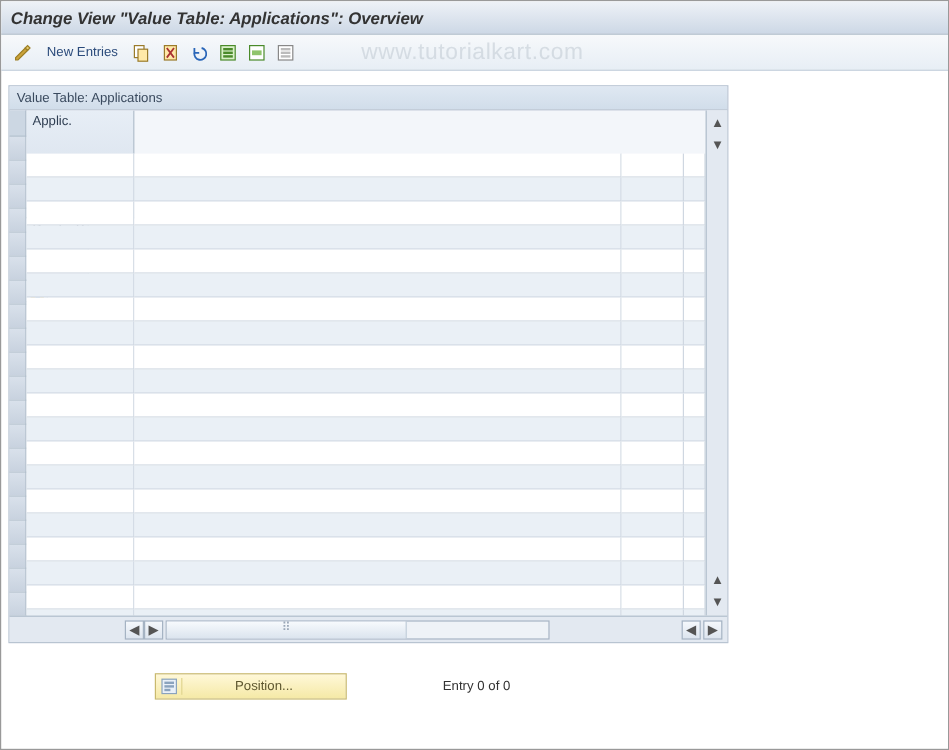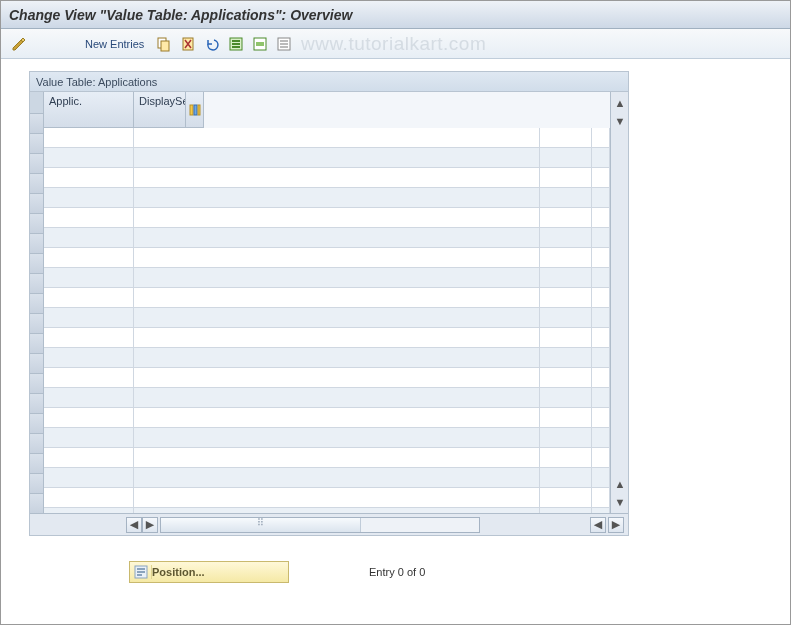--- a/index.html
+++ b/index.html
@@ -52,25 +52,24 @@
       align-items: center; justify-content: center;
       border-radius: 2px;
       cursor: pointer;
     }
     .tb-btn svg { width: 16px; height: 16px; }
     .tb-text-btn {
       padding: 1px 6px;
       color: #2a4a7a;
       cursor: pointer;
       font-size: 11px;
-      margin-left: 46px;
     }
     .table-area {
       position: absolute;
-      left: 28px; top: 70px;
+      left: 6px; top: 70px;
       width: 600px; height: 465px;
       background: #f3f6fa;
       border: 1px solid #b8c4d1;
     }
     .table-caption {
       background: linear-gradient(to bottom,#dfe8f2,#d1ddea);
       height: 20px;
       padding-left: 6px;
       display: flex; align-items: center;
       color: #3a4a5e;
@@ -78,21 +77,21 @@
     }
     .grid-wrap {
       position: relative;
       height: calc(100% - 20px - 22px);
       display: flex;
     }
     .rowsel-col { width: 14px; flex: 0 0 14px; }
     .rowsel-col .cell-hdr { height: 22px; background: #ccd7e3; border-right:1px solid #b0bdcb; border-bottom:1px solid #b0bdcb; }
     .rowsel-col .rowbtn { height: 20px; background: linear-gradient(to bottom,#d9e1eb,#c8d2df); border-bottom:1px solid #b0bdcb; border-right:1px solid #b0bdcb; cursor:pointer; }
     .data-cols { flex: 1; overflow: hidden; position: relative; }
-    .hdr-row { display: flex; height: 36px; }
+    .hdr-row { display: flex; height: 36px; flex-direction: column; }
     .hdr-cell {
       background: linear-gradient(to bottom,#e7eef6,#d4dde9);
       border-right: 1px solid #b0bdcb;
       border-bottom: 1px solid #b0bdcb;
       color: #2f3e52;
       padding: 3px 5px;
       overflow: hidden; white-space: nowrap;
     }
     .hdr-applic { width: 90px; flex: 0 0 90px; }
     .hdr-desc { flex: 1; }
@@ -151,21 +150,21 @@
     .position-btn {
       display:inline-flex; align-items:center;
       border:1px solid #c9b96e;
       background: linear-gradient(#fff8d8,#f5e9a6);
       height: 22px; width: 160px;
       cursor:pointer;
       color:#5e5730;
       font-size:11px;
     }
     .position-btn .pic { width:22px; display:flex;align-items:center;justify-content:center; border-right:1px solid #e0d590;}
-    .position-btn .lbl { flex:1; text-align:left;font-weight:bold;}
+    .position-btn .lbl { flex:1; text-align:center;}
     .entry-status { color:#333;}
   </style>
 </head>
 <body>
 
 <div class="title-bar">
   <span class="title">Change View "Value Table: Applications": Overview</span>
 </div>
 
 <div class="toolbar">

